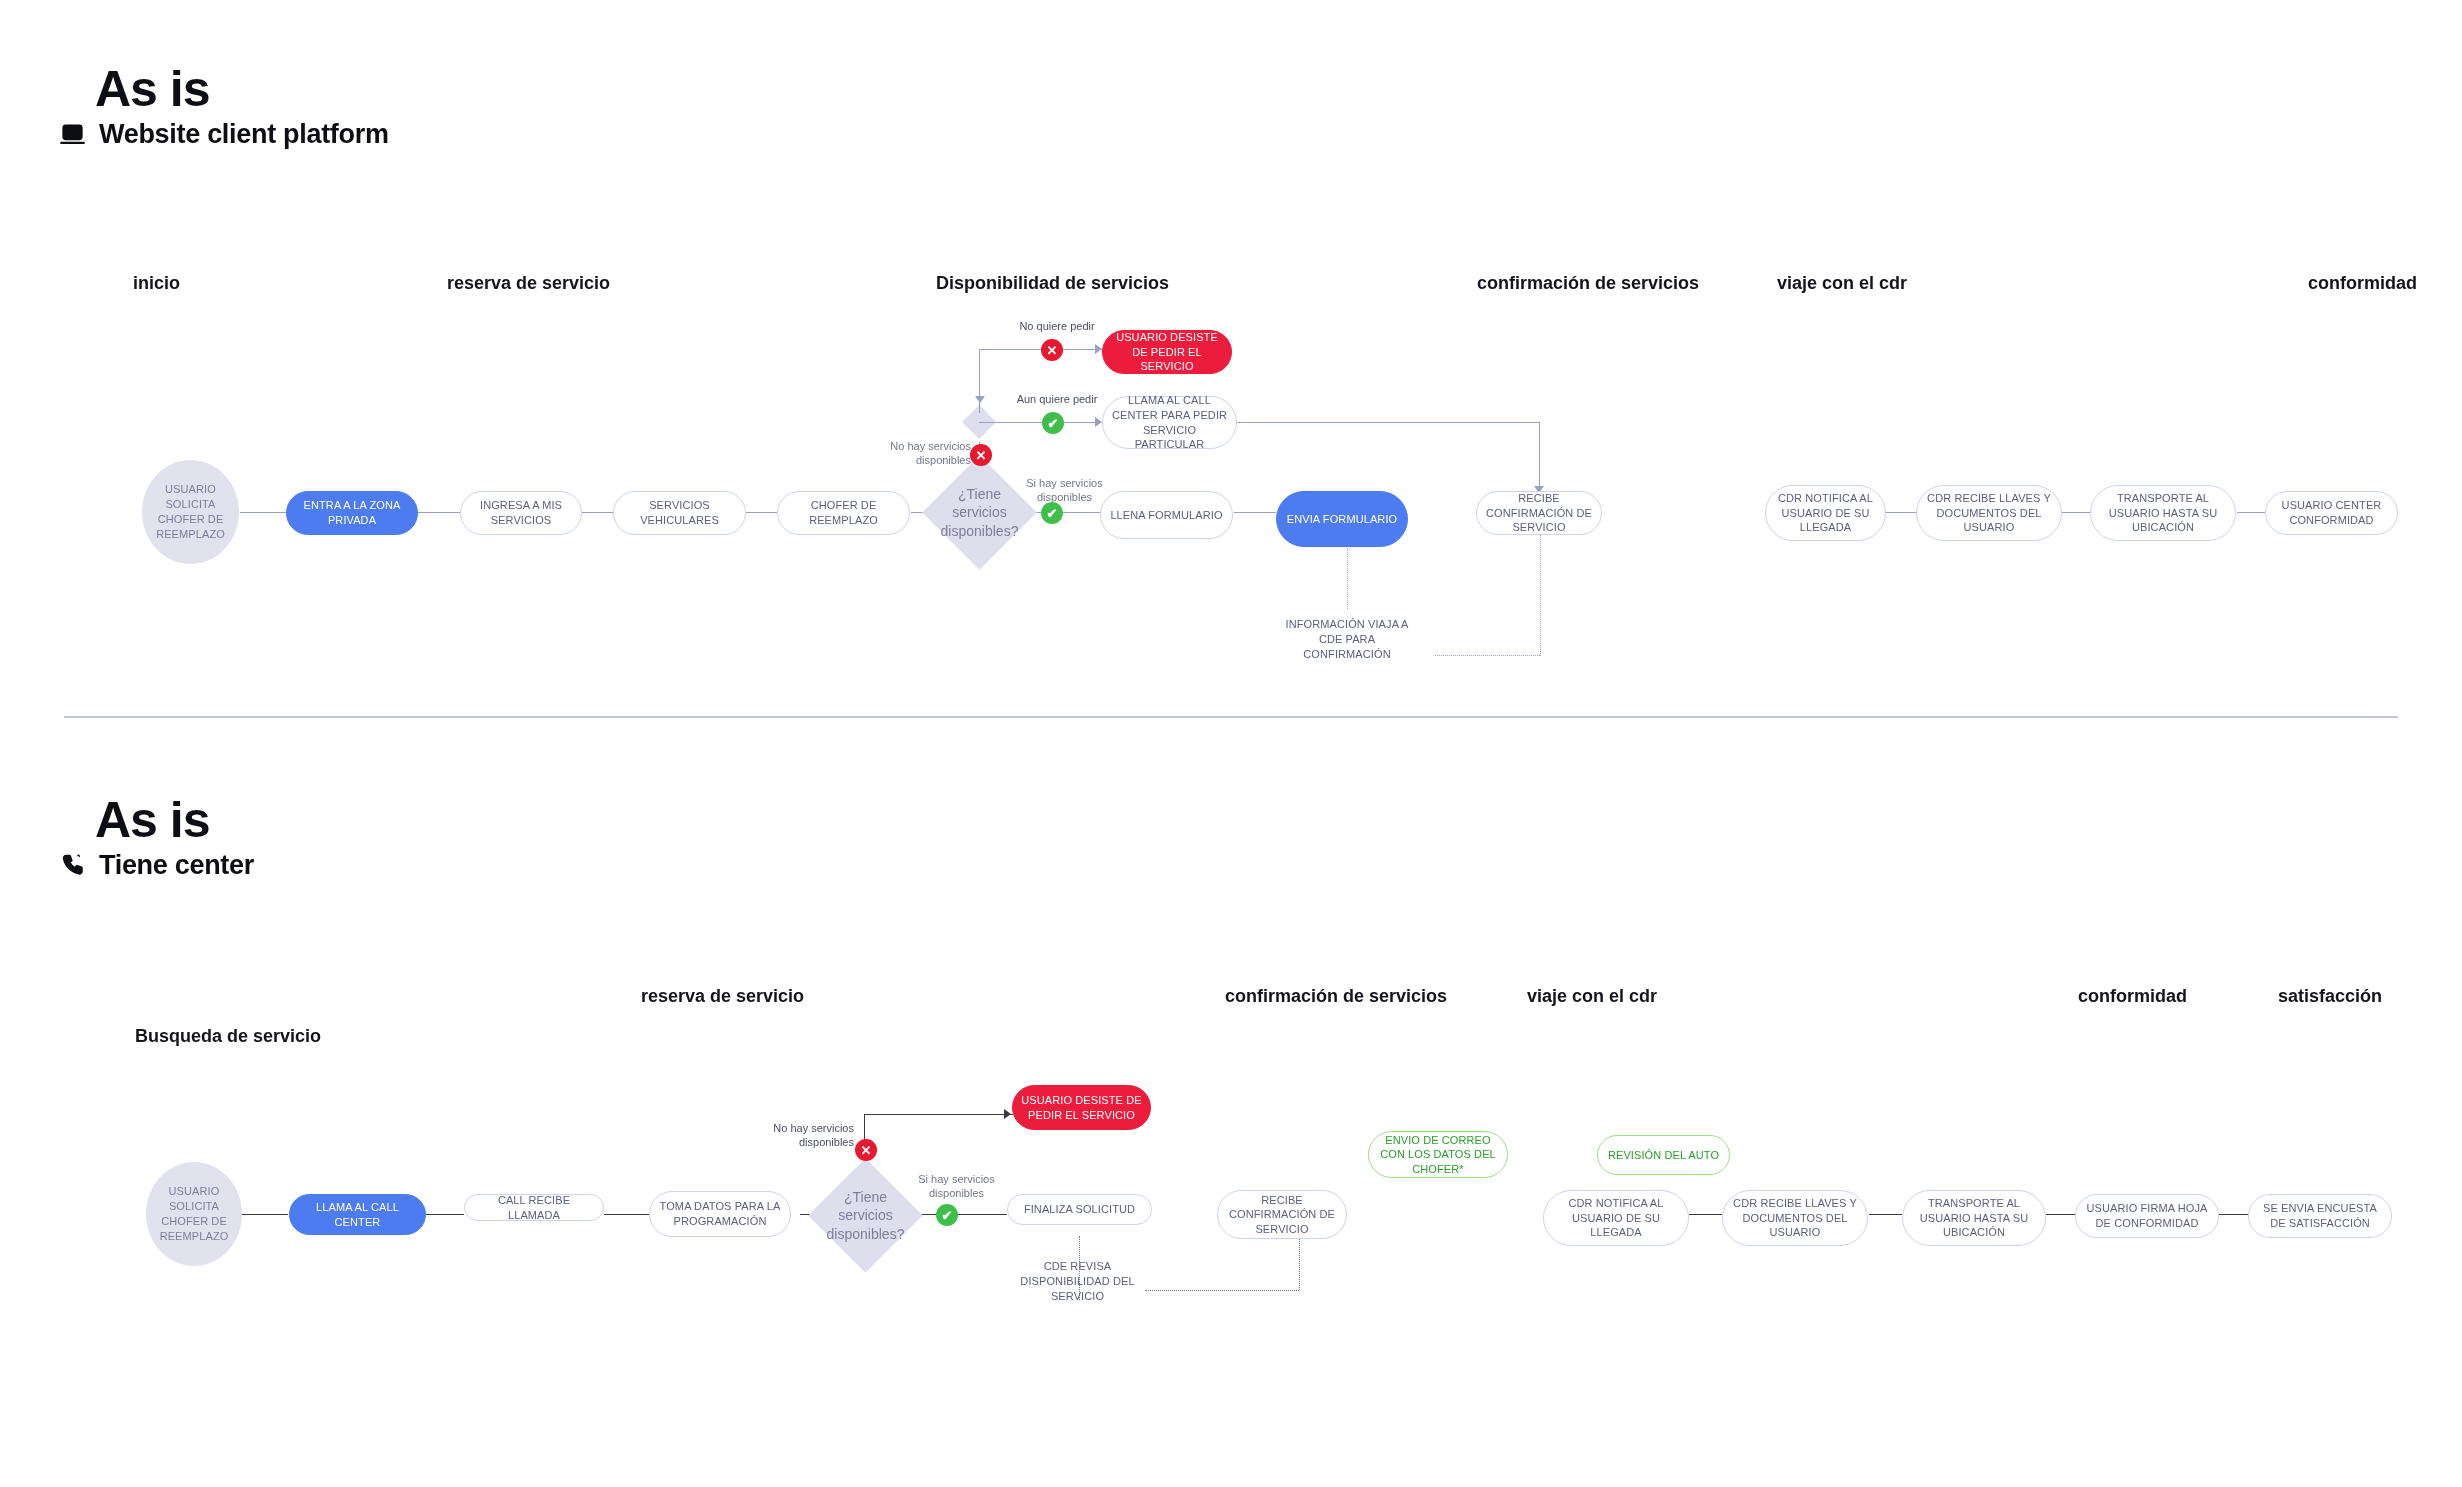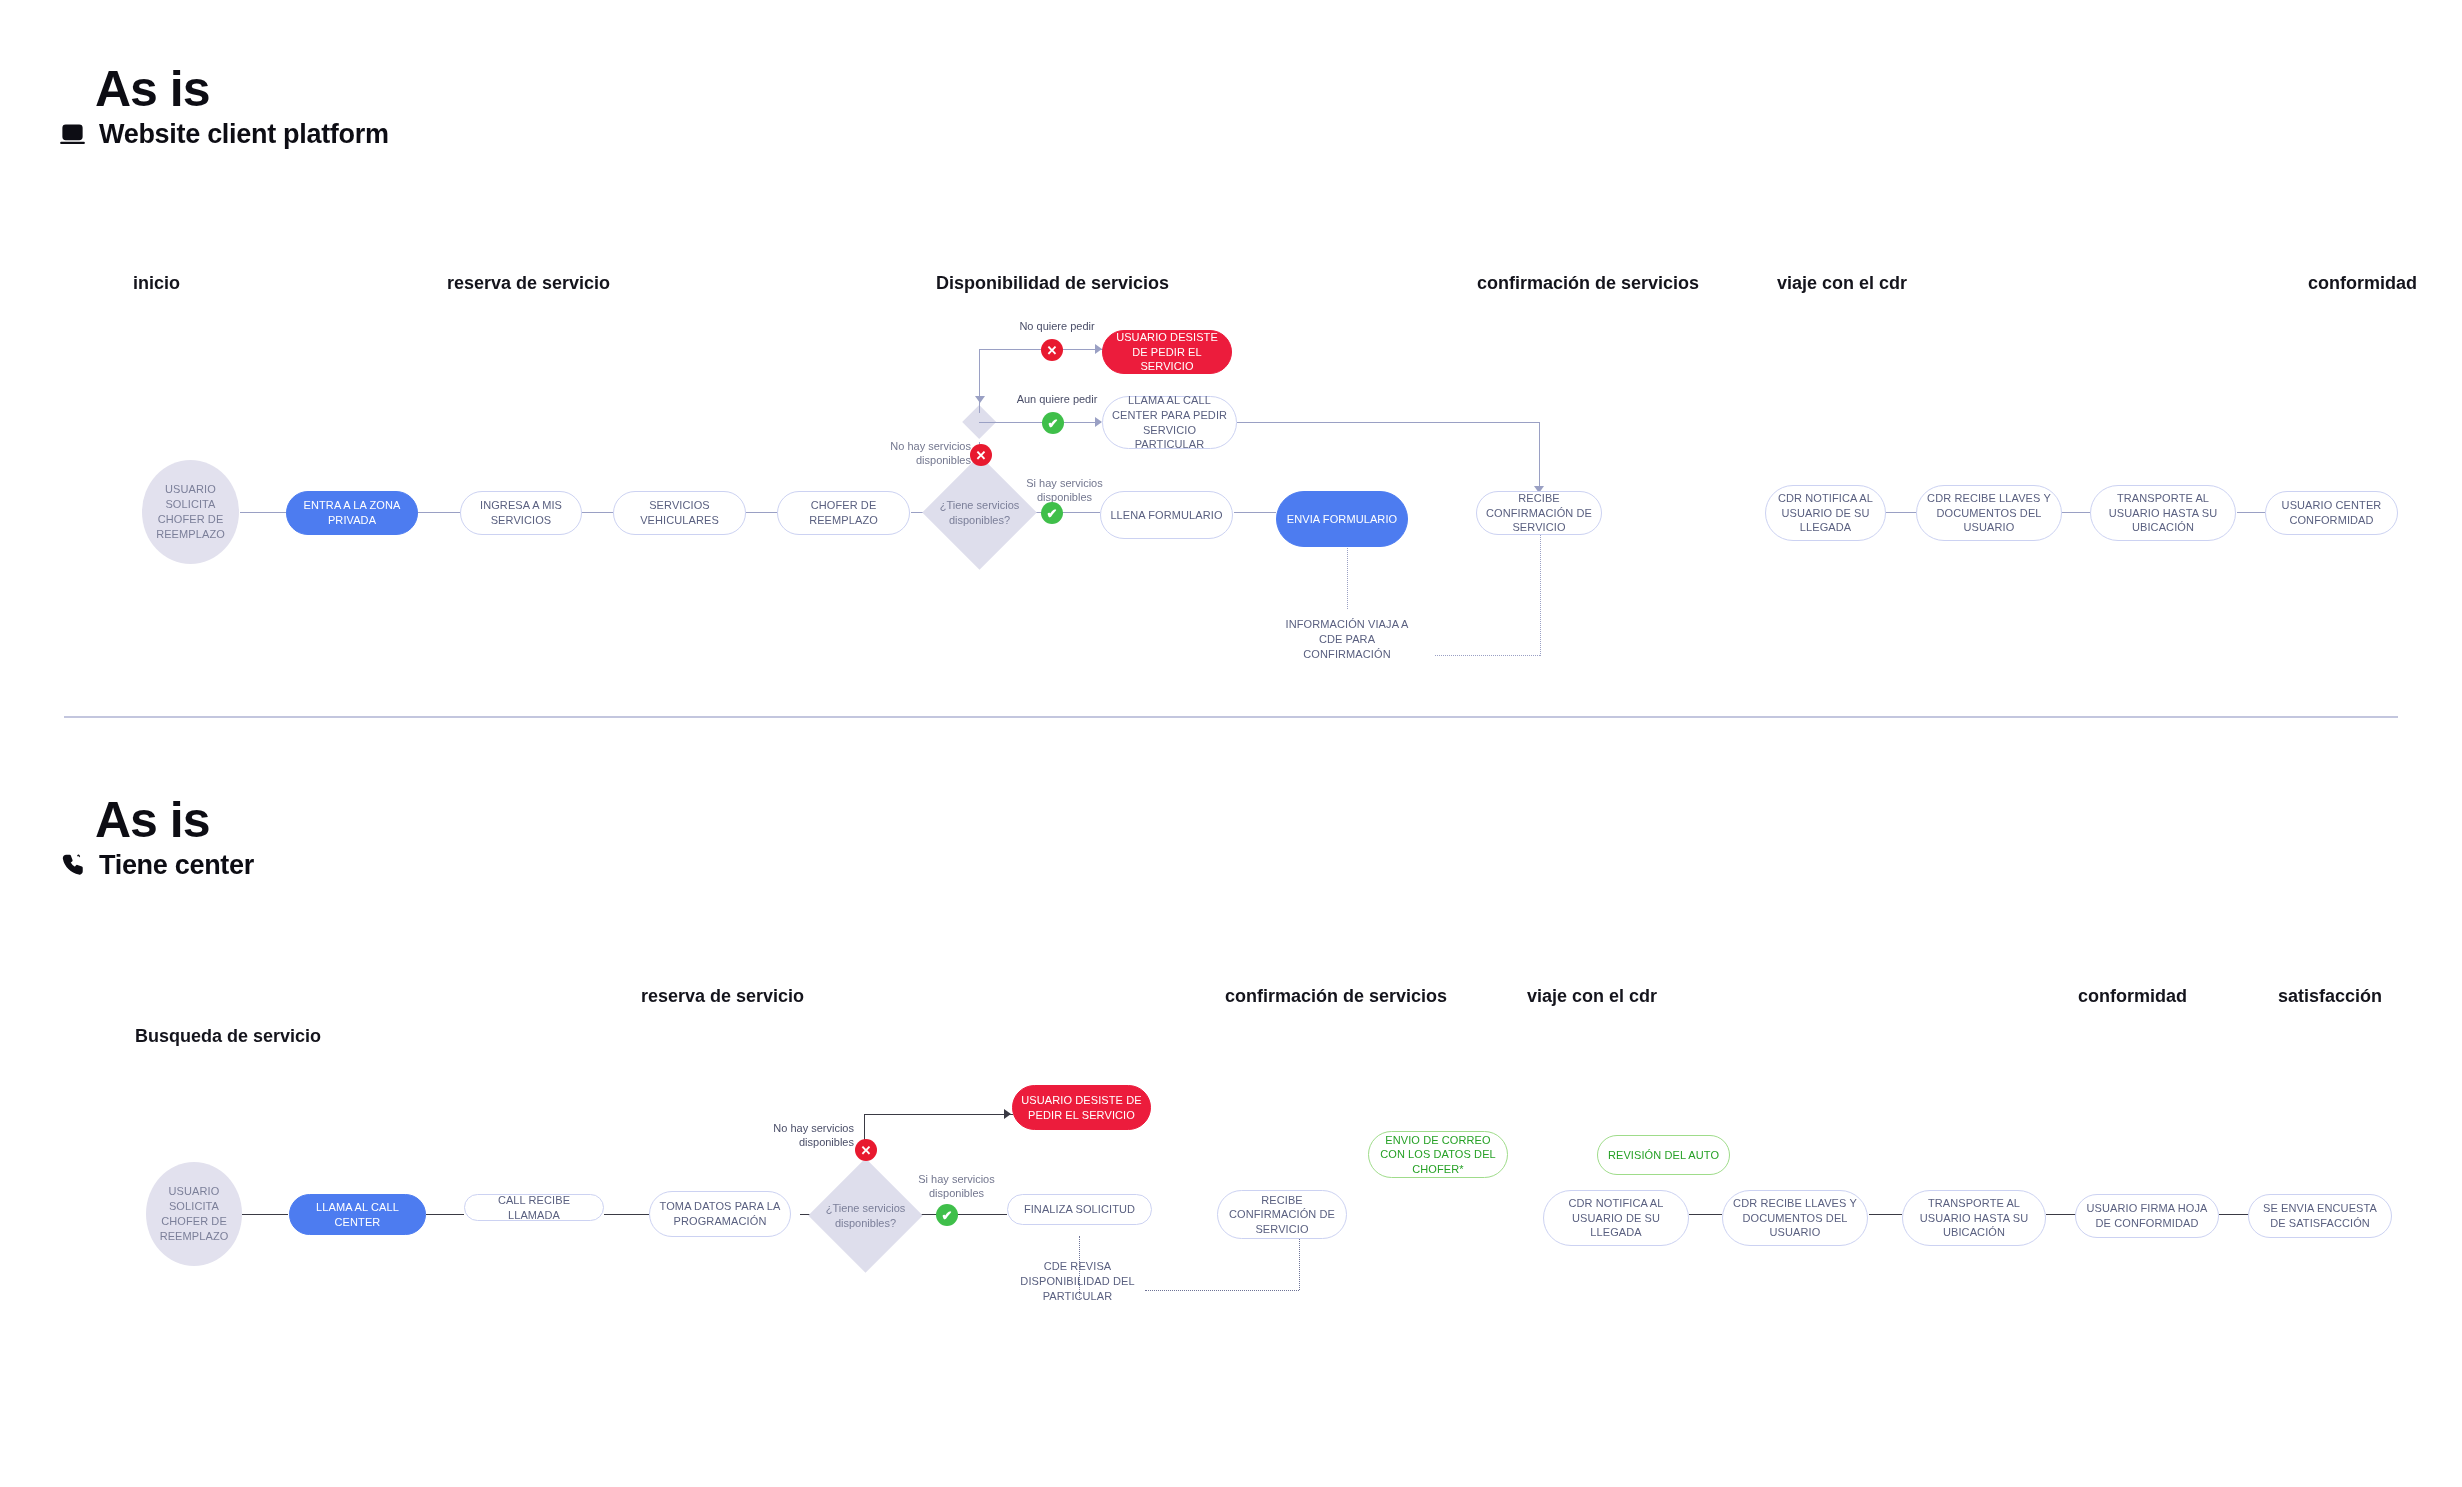--- a/index.html
+++ b/index.html
@@ -103,21 +103,21 @@
   .diamond-shape {
     position: absolute; inset: 0;
     background: #dedeec;
     transform: rotate(45deg);
   }
   .diamond-label {
     position: absolute; inset: 0;
     display: flex; align-items: center; justify-content: center;
     text-align: center;
     color: #7b7f99;
-    font-size: 11px;
+    font-size: 14px;
     line-height: 1.32;
     z-index: 2;
   }
   .mini-diamond {
     position: absolute;
     background: #dedeec;
     transform: rotate(45deg);
   }
 
   
@@ -357,16 +357,16 @@
   <div class="node green" style="left:1368px; top:1131px; width:140px; height:47px;">ENVIO DE CORREO CON LOS DATOS DEL CHOFER*</div>
   <div class="node green" style="left:1597px; top:1135px; width:133px; height:40px;">REVISIÓN DEL AUTO</div>
 
   <div class="elabel dk" style="left:767px; top:1121px; width:87px; text-align:right;">No hay servicios
 disponibles</div>
   <div class="elabel" style="left:905px; top:1172px; width:103px;">Si hay servicios
 disponibles</div>
 
   <div class="note" style="left:1004px; top:1259px; width:147px;">CDE REVISA
 DISPONIBILIDAD DEL
-PARTICULAR</div>
+SERVICIO</div>
 
 </div>
 
 
 </body></html>

